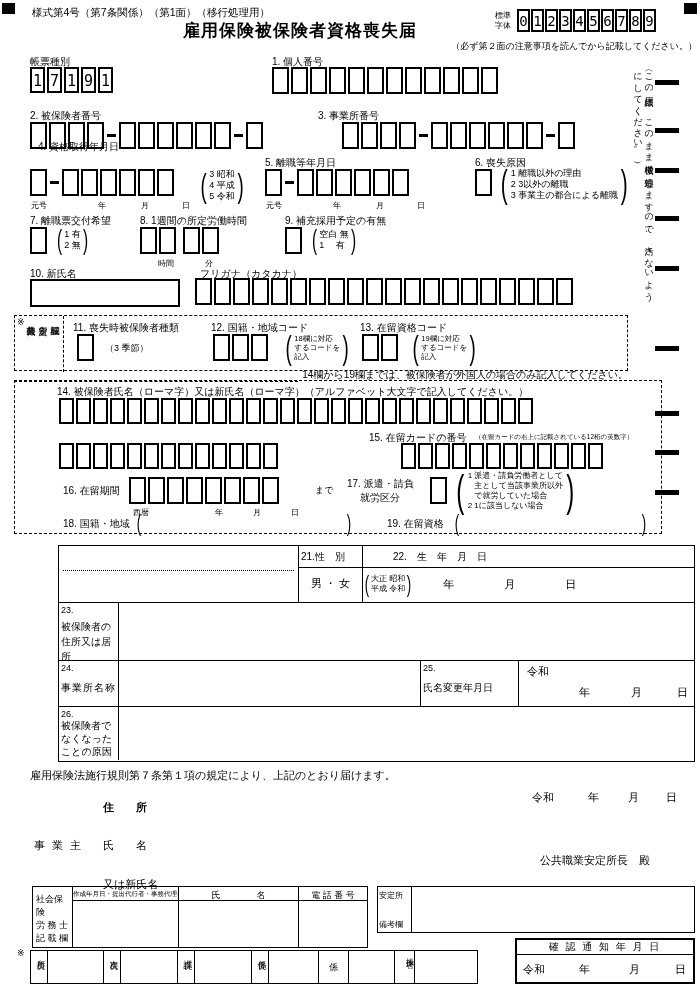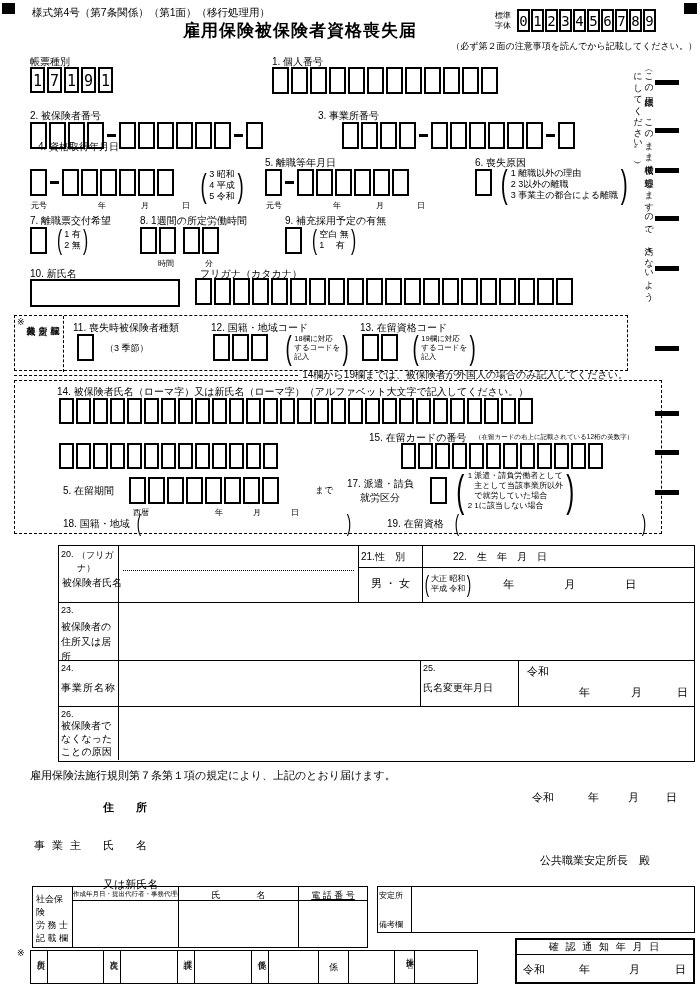--- a/index.html
+++ b/index.html
@@ -283,21 +283,21 @@
       </div>
     <div class="abs boxrow" style="left:395px;top:14px;align-items:center;">
       <span class="paren" style="font-size:34px;">(</span>
       <span style="font-size:7.5px;line-height:9px;white-space:pre-wrap;">19欄に対応
 するコードを
 記入</span>
       <span class="paren" style="font-size:34px;">)</span>
     </div>
   </div>
 
-  <div class="abs" style="left:14px;top:368px;width:614px;display:flex;align-items:center;">
+  <div class="abs" style="left:14px;top:368px;width:614px;display:flex;align-items:flex-end;">
     <span style="flex:1;border-top:1.5px dashed #000;margin-right:4px;"></span>
     <span class="lbl">14欄から19欄までは、被保険者が外国人の場合のみ記入してください。</span>
   </div>
   <div class="abs" style="left:14px;top:380px;width:648px;height:154px;border:1.5px dashed #000;">
     <div class="abs lbl" style="left:42px;top:4px;">14. 被保険者氏名（ローマ字）又は新氏名（ローマ字）（アルファベット大文字で記入してください。）</div>
     <div class="abs boxrow" style="left:44px;top:17px;">
         <div class="cbox sm"></div>
         <div class="cbox sm"></div>
         <div class="cbox sm"></div>
         <div class="cbox sm"></div>
@@ -350,21 +350,21 @@
         <div class="cbox sm"></div>
         <div class="cbox sm"></div>
         <div class="cbox sm"></div>
         <div class="cbox sm"></div>
         <div class="cbox sm"></div>
         <div class="cbox sm"></div>
         <div class="cbox sm"></div>
         <div class="cbox sm"></div>
         <div class="cbox sm"></div>
       </div>
-    <div class="abs lbl" style="left:48px;top:103px;">5. 在留期間</div>
+    <div class="abs lbl" style="left:48px;top:103px;">16. 在留期間</div>
     <div class="abs boxrow" style="left:114px;top:96px;">
         <div class="cbox"></div>
         <div class="cbox"></div>
         <div class="cbox"></div>
         <div class="cbox"></div>
         <div class="cbox"></div>
         <div class="cbox"></div>
         <div class="cbox"></div>
         <div class="cbox"></div>
       </div>
@@ -392,25 +392,20 @@
     <div class="abs" style="left:132px;top:130px;width:195px;height:20px;"></div>
     <div class="abs lbl" style="left:372px;top:136px;">19. 在留資格</div>
     <div class="abs paren" style="left:438px;top:130px;font-size:24px;">(</div>
     <div class="abs paren" style="left:625px;top:130px;font-size:24px;">)</div>
     <div class="abs" style="left:450px;top:130px;width:172px;height:20px;"></div>
   </div>
 
   <div class="abs tbl" style="left:58px;top:545px;width:637px;height:217px;">
 
     <div style="display:flex;height:57px;border-bottom:1.5px solid #000;">
-      <div class="cell" style="width:60px;position:relative;">
-        <span class="s9 abs" style="left:2px;top:3px;">20.</span>
-        <span class="s9 abs" style="left:18px;top:3px;">（フリガナ）</span>
-        <span class="lbl abs" style="left:3px;top:30px;">被保険者氏名</span>
-      </div>
       <div class="cell" style="width:240px;position:relative;">
         <div class="abs dotted-mid" style="left:4px;right:4px;top:24px;"></div>
       </div>
       <div class="cell" style="width:64px;">
         <div style="height:22px;border-bottom:1.5px solid #000;font-size:10px;padding:4px 2px 0 2px;white-space:nowrap;">21.性　別</div>
         <div style="text-align:center;font-size:11px;padding-top:8px;">男 ・ 女</div>
       </div>
       <div style="flex:1;">
         <div style="height:22px;border-bottom:1.5px solid #000;font-size:10px;padding:4px 0 0 30px;">22.　生　年　月　日</div>
         <div style="display:flex;align-items:center;padding-top:4px;">
@@ -477,21 +472,21 @@
   <div class="abs tbl" style="left:32px;top:886px;width:336px;height:62px;display:flex;">
     <div class="cell" style="width:40px;font-size:9px;line-height:13px;padding:6px 2px 0 3px;">
       <div>社会保険</div>
         <div>労 務 士</div>
         <div>記 載 欄</div>
     </div>
     <div style="flex:1;">
       <div style="display:flex;height:14px;border-bottom:1px solid #000;">
         <div class="cell" style="width:106px;font-size:6.5px;padding-top:3px;white-space:nowrap;overflow:hidden;">作成年月日・提出代行者・事務代理者の表示</div>
         <div class="cell" style="width:120px;font-size:9px;text-align:center;padding-top:2px;">氏　　　　名</div>
-        <div style="flex:1;font-size:9px;text-align:center;padding-top:2px;text-decoration:underline;">電 話 番 号</div>
+        <div style="flex:1;font-size:9px;text-align:center;padding-top:2px;">電 話 番 号</div>
       </div>
       <div style="display:flex;height:46px;">
         <div class="cell" style="width:106px;"></div>
         <div class="cell" style="width:120px;"></div>
         <div style="flex:1;"></div>
       </div>
     </div>
   </div>
 
   <div class="abs tbl" style="left:377px;top:886px;width:318px;height:47px;display:flex;">

